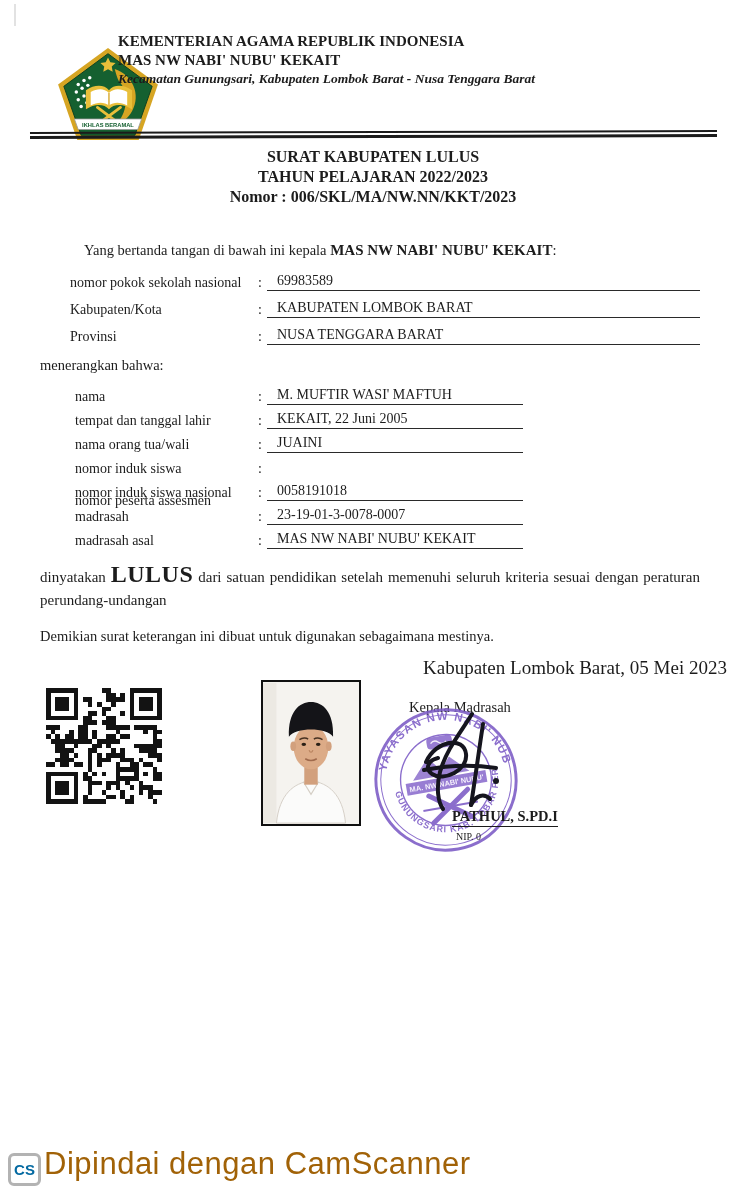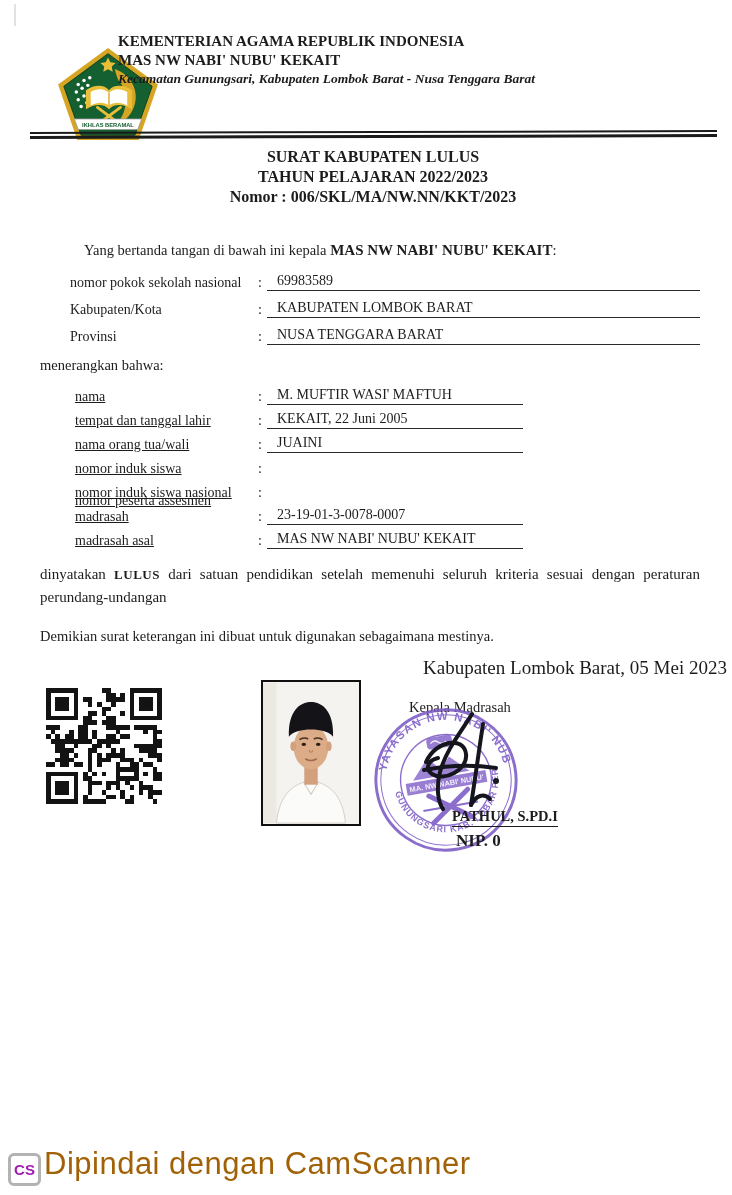--- a/index.html
+++ b/index.html
@@ -29,53 +29,53 @@
   .intro{position:absolute;left:40px;top:242px;font-size:14.5px;margin-left:44px;}
   .intro b{font-size:15px;}
   .fieldset{position:absolute;display:block;}
   .fs1{left:70px;top:264px;width:630px;}
   .fs2{left:75px;top:381px;width:448px;}
   .frow{display:flex;align-items:flex-end;font-size:14px;}
   .fs1 .frow{height:27px;}
   .fs2 .frow{height:24px;}
   .flabel{flex:0 0 auto;}
   .fs1 .flabel{width:183px;}
-  .fs2 .flabel{width:178px;text-decoration:underline;}
+  .fs2 .flabel{width:178px;}
   .fcolon{flex:0 0 14px;text-align:center;}
   .fvalue{border-bottom:1.3px solid #2a2a2a;padding:0 0 1px 10px;white-space:nowrap;}
   .fs1 .fvalue{flex:1 1 auto;}
   .fs2 .fvalue{flex:0 0 246px;width:246px;}
   .menerangkan{position:absolute;left:40px;top:357px;font-size:14.5px;}
   .statement{position:absolute;left:40px;top:563px;width:660px;font-size:15px;
              text-align:justify;line-height:23px;}
-  .statement b{font-size:13px;letter-spacing:.5px;}
+  .statement b{font-size:24px;letter-spacing:.5px;}
   .closing{position:absolute;left:40px;top:628px;font-size:14.5px;}
 
   
   .qr{position:absolute;left:45px;top:688px;width:118px;height:116px;}
   .photo{position:absolute;left:261px;top:680px;width:96px;height:142px;
          border:2.5px solid #101010;background:#f4f2ee;}
   .photo svg{display:block;width:100%;height:100%;}
   .placedate{position:absolute;left:423px;top:657px;font-size:19px;}
   .kepala{position:absolute;left:409px;top:699px;font-size:14.5px;}
   .stamp{position:absolute;left:372px;top:706px;width:148px;height:148px;
          opacity:.88;transform:rotate(-10deg);}
   .sig{position:absolute;left:416px;top:710px;width:88px;height:102px;}
   .inkdot{position:absolute;left:493px;top:778px;width:6px;height:6px;border-radius:50%;
           background:#17171f;}
   .signame{position:absolute;left:452px;top:808px;font-size:14.5px;font-weight:bold;
            border-bottom:1.4px solid #1b1b1b;padding-bottom:1px;}
-  .signip{position:absolute;left:456px;top:831px;font-size:17px;font-weight:bold;}
+  .signip{position:absolute;left:456px;top:831px;font-size:10px;font-weight:normal;}
 
   
   .cs-badge{position:absolute;left:8px;top:1153px;width:27px;height:27px;
             border:3px solid #b3b3b3;border-radius:6px;
             display:flex;align-items:center;justify-content:center;
             font-family:"Liberation Sans","DejaVu Sans",sans-serif;
-            font-weight:bold;font-size:15px;color:#a21caf;background:#fff;}
+            font-weight:bold;font-size:15px;color:#0369a1;background:#fff;}
   .cs-text{position:absolute;left:44px;top:1146px;
            font-family:"Liberation Sans","DejaVu Sans",sans-serif;
            font-size:31px;color:#a16207;letter-spacing:.5px;}
   .scan-mark{position:absolute;left:0;top:4px;width:14px;height:22px;
              border-right:2px solid #cfcfcf;opacity:.6;}
 </style>
 </head>
 <body>
 
 <div class="page">
@@ -160,20 +160,21 @@
       <span class="fcolon">:</span>
       <span class="fvalue">JUAINI</span>
     </div>
     <div class="frow">
       <span class="flabel">nomor induk siswa</span>
       <span class="fcolon">:</span>
     </div>
     <div class="frow">
       <span class="flabel">nomor induk siswa nasional</span>
       <span class="fcolon">:</span>
+      <span class="fvalue">0058191018</span>
     </div>
     <div class="frow">
       <span class="flabel">nomor peserta assesmen madrasah</span>
       <span class="fcolon">:</span>
       <span class="fvalue">23-19-01-3-0078-0007</span>
     </div>
     <div class="frow">
       <span class="flabel">madrasah asal</span>
       <span class="fcolon">:</span>
       <span class="fvalue">MAS NW NABI' NUBU' KEKAIT</span>

